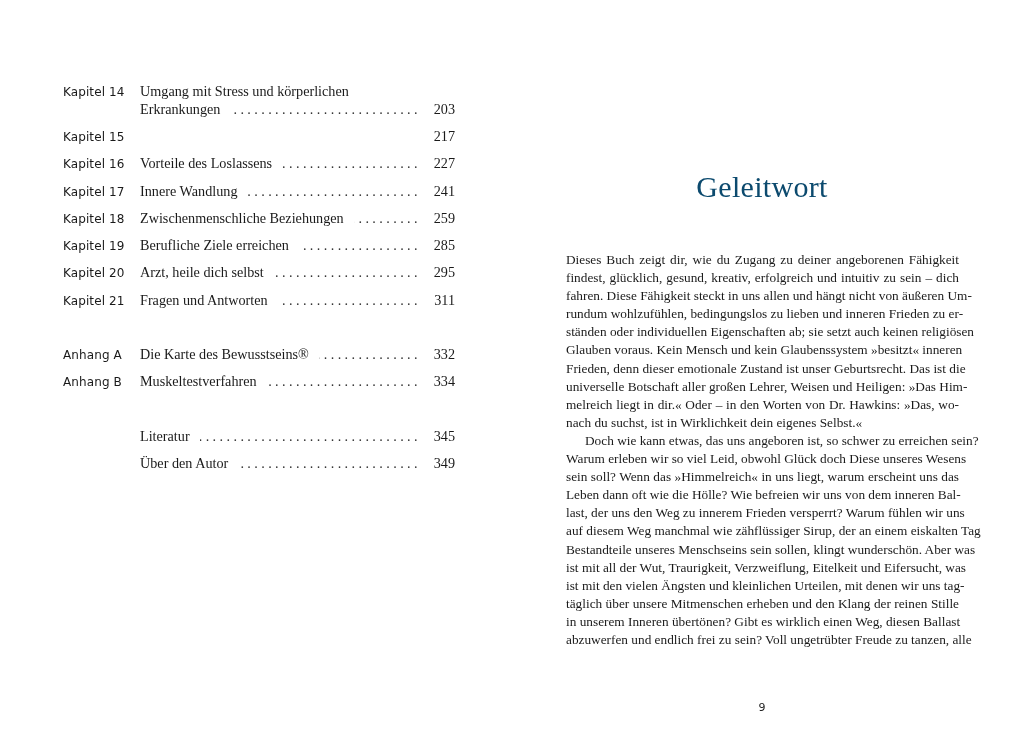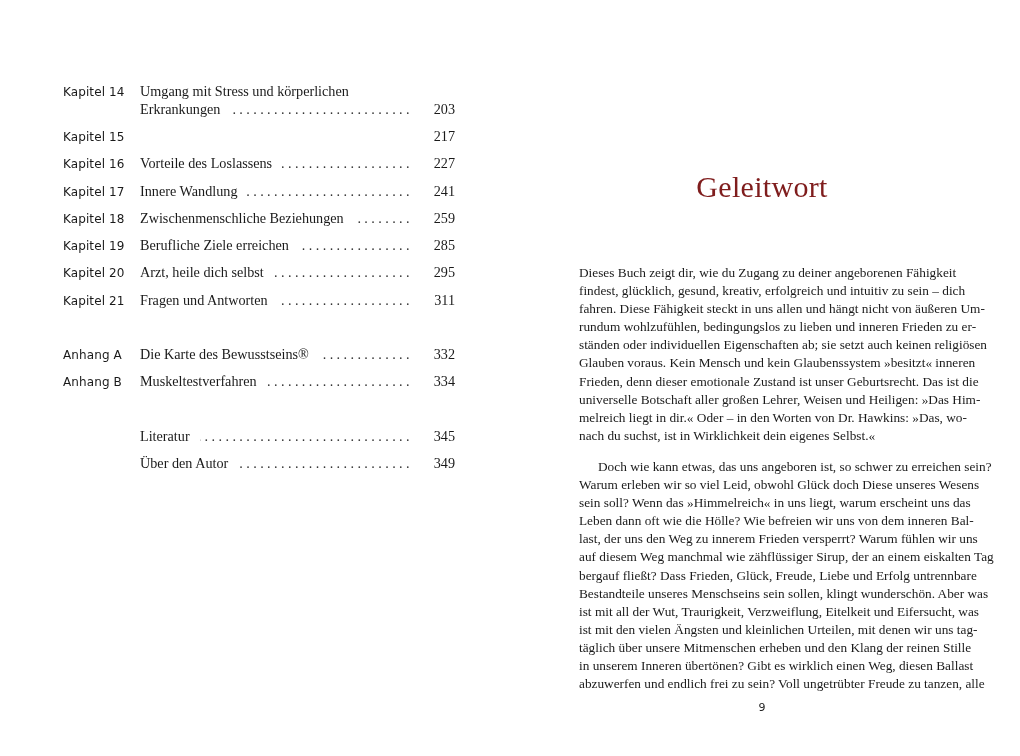--- a/index.html
+++ b/index.html
@@ -65,50 +65,49 @@
       letter-spacing: 3.4px;
       color: #333;
       text-align: right;
       direction: rtl;
     }
     .toc-leader.none { visibility: hidden; }
     .toc-page {
       flex: 0 0 auto;
       width: 26px;
       text-align: right;
-      margin-left: 8px;
     }
     .gap-1 { height: 27px; }
     .gap-2 { height: 27px; }
 
     
     .chapter-heading {
       position: absolute;
       left: 566px;
       width: 392px;
       top: 170px;
       text-align: center;
       font-family: "Liberation Serif", "DejaVu Serif", serif;
       font-size: 30px;
       letter-spacing: 0.3px;
-      color: #7f1d1d;
+      color: #0c4a6e;
     }
     .body-text {
       position: absolute;
       left: 566px;
       width: 393px;
       top: 251px;
       font-family: "Liberation Serif", "DejaVu Serif", serif;
       font-size: 13.3px;
       line-height: 18.1px;
       text-align: justify;
       color: #1a1a1a;
     }
     .body-text p {
-      margin: 13px;
+      margin: 0;
     }
     .body-text .line {
       display: block;
       text-align: justify;
       text-align-last: justify;
       white-space: nowrap;
       overflow: visible;
     }
     .body-text .line.last {
       text-align-last: left;
@@ -284,21 +283,20 @@
       <span class="line">melreich liegt in dir.« Oder – in den Worten von Dr. Hawkins: »Das, wo-</span>
       <span class="line last">nach du suchst, ist in Wirklichkeit dein eigenes Selbst.«</span>
     </p>
     <p>
       <span class="line indent">Doch wie kann etwas, das uns angeboren ist, so schwer zu erreichen sein?</span>
       <span class="line">Warum erleben wir so viel Leid, obwohl Glück doch Diese unseres Wesens</span>
       <span class="line">sein soll? Wenn das »Himmelreich« in uns liegt, warum erscheint uns das</span>
       <span class="line">Leben dann oft wie die Hölle? Wie befreien wir uns von dem inneren Bal-</span>
       <span class="line">last, der uns den Weg zu innerem Frieden versperrt? Warum fühlen wir uns</span>
       <span class="line">auf diesem Weg manchmal wie zähflüssiger Sirup, der an einem eiskalten Tag</span>
-      <span class="line">bergauf fließt? Dass Frieden, Glück, Freude, Liebe und Erfolg untrennbare</span>
       <span class="line">Bestandteile unseres Menschseins sein sollen, klingt wunderschön. Aber was</span>
       <span class="line">ist mit all der Wut, Traurigkeit, Verzweiflung, Eitelkeit und Eifersucht, was</span>
       <span class="line">ist mit den vielen Ängsten und kleinlichen Urteilen, mit denen wir uns tag-</span>
       <span class="line">täglich über unsere Mitmenschen erheben und den Klang der reinen Stille</span>
       <span class="line">in unserem Inneren übertönen? Gibt es wirklich einen Weg, diesen Ballast</span>
       <span class="line">abzuwerfen und endlich frei zu sein? Voll ungetrübter Freude zu tanzen, alle</span>
     </p>
   </div>
 
   <div class="page-number">9</div>

